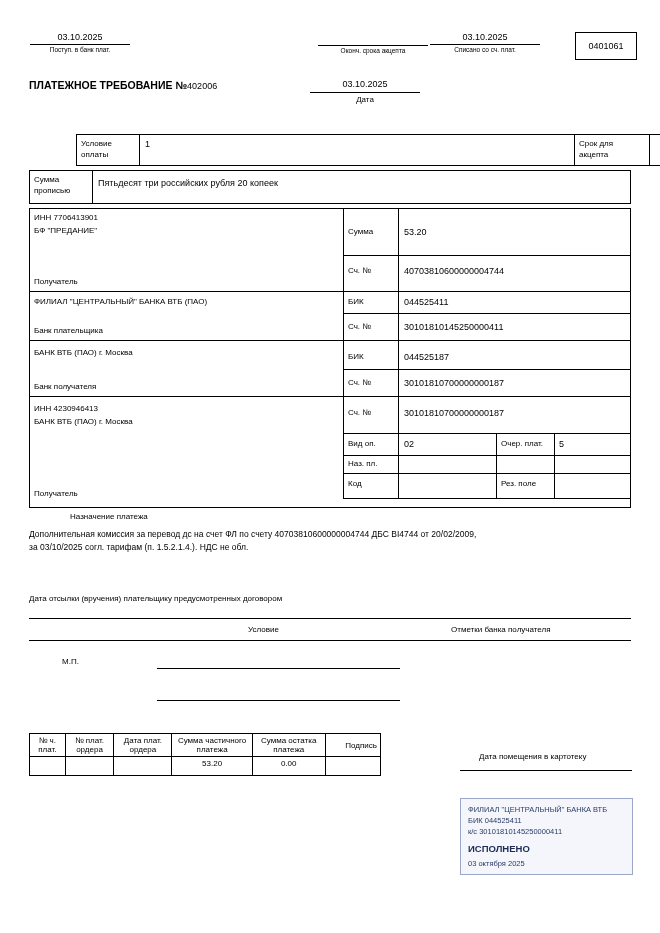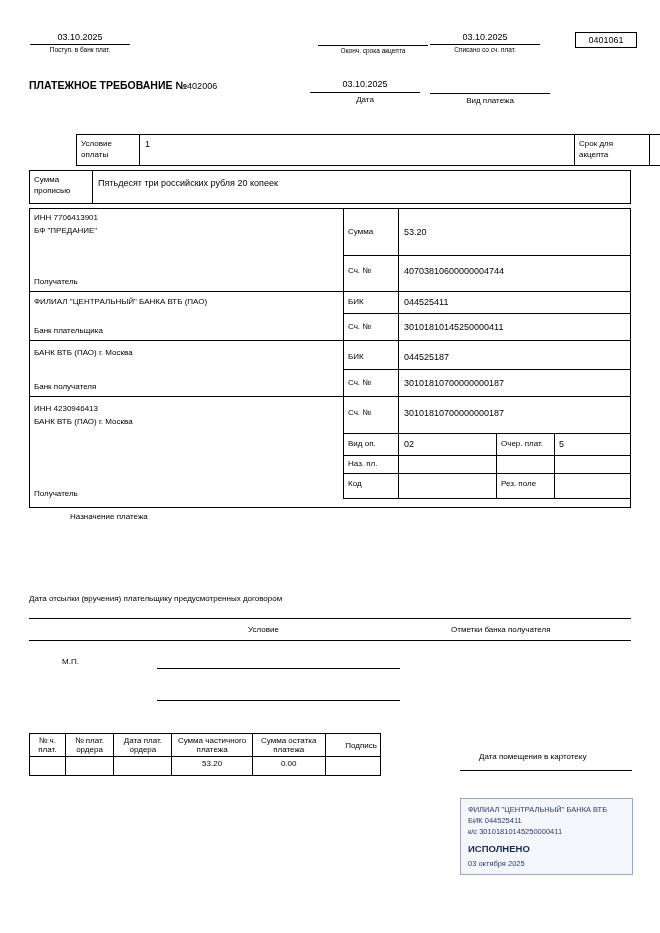--- a/index.html
+++ b/index.html
@@ -81,40 +81,35 @@
     <div style="border-bottom:1px solid #000; height:1px; margin-top:1px;"></div>
     <div class="tiny" style="margin-top:1px;">Оконч. срока акцепта</div>
   </div>
 
   <div class="abs" style="left:430px; top:32px; width:110px; text-align:center;">
     <div class="md">03.10.2025</div>
     <div style="border-bottom:1px solid #000; height:1px; margin-top:1px;"></div>
     <div class="tiny" style="margin-top:1px;">Списано со сч. плат.</div>
   </div>
 
-  <div class="abs" style="left:575px; top:32px; width:60px; border:1px solid #000; text-align:center; padding:2px 0;">
+  <div class="abs" style="left:575px; top:32px; width:60px; border:1px solid #000; text-align:center; padding:8px 0;">
     <span class="md">0401061</span>
   </div>
 
   <div class="abs bold" style="left:29px; top:79px; font-size:10.5px;">
     <span>ПЛАТЕЖНОЕ ТРЕБОВАНИЕ</span>
     <span>№</span><span class="md" style="font-weight:normal;">402006</span>
   </div>
 
   <div class="abs" style="left:310px; top:79px; width:110px; text-align:center;">
     <div class="md">03.10.2025</div>
     <div style="border-bottom:1px solid #000; height:1px; margin-top:2px;"></div>
     <div class="sm" style="margin-top:2px;">Дата</div>
   </div>
 
-  <div class="abs" style="left:430px; top:79px; width:120px; text-align:center;">
-    <div class="md" style="height:11px;"></div>
-    <div style="border-bottom:1px solid #000; height:1px; margin-top:2px;"></div>
-    <div class="sm" style="margin-top:2px;">Вид платежа</div>
-  </div>
 
   <div class="abs" style="left:29px; top:134px; width:638px; height:32px; border:1px solid #000; box-sizing:border-box;margin-left:47px;">
     <div class="abs" style="left:4px; top:3px; line-height:11px;">
       <div class="sm">Условие</div>
       <div class="sm">оплаты</div>
     </div>
     <div class="abs" style="left:62px; top:0; width:0; height:30px; border-left:1px solid #000;"></div>
     <div class="abs md" style="left:68px; top:4px;">1</div>
     <div class="abs" style="left:497px; top:0; width:0; height:30px; border-left:1px solid #000;"></div>
     <div class="abs" style="left:502px; top:3px; line-height:11px;">
@@ -193,20 +188,24 @@
     <div class="abs sm" style="left:471px; top:230px;">Очер. плат.</div>
     <div class="abs md" style="left:529px; top:230px;">5</div>
     <div class="abs" style="left:466px; top:264px; width:135px; height:0; border-top:1px solid #000;"></div>
     <div class="abs sm" style="left:471px; top:270px;">Рез. поле</div>
     <div class="abs md" style="left:529px; top:270px;"></div>
 
     <div class="abs" style="left:313px; top:289px; width:288px; height:0; border-top:1px solid #000;"></div>
   </div>
 
   <div class="abs sm" style="left:29px; top:512px;padding-left:41px;">Назначение платежа</div>
+  <div class="purpose-box" style="left:29px; top:528px; width:604px;">
+    <div>Дополнительная комиссия за перевод дс на счет ФЛ по счету 40703810600000004744 ДБС BI4744 от 20/02/2009,</div>
+    <div>за 03/10/2025 согл. тарифам (п. 1.5.2.1.4.). НДС не обл.</div>
+  </div>
 
   <div class="abs sm" style="left:29px; top:594px;">Дата отсылки (вручения) плательщику предусмотренных договором</div>
 
   <div class="abs" style="left:29px; top:618px; width:602px; height:0; border-top:1px solid #000;"></div>
 
   <div class="abs sm" style="left:248px; top:625px;">Условие</div>
   <div class="abs sm" style="left:451px; top:625px;">Отметки банка получателя</div>
 
   <div class="abs" style="left:29px; top:640px; width:602px; height:0; border-top:1px solid #000;"></div>
 

